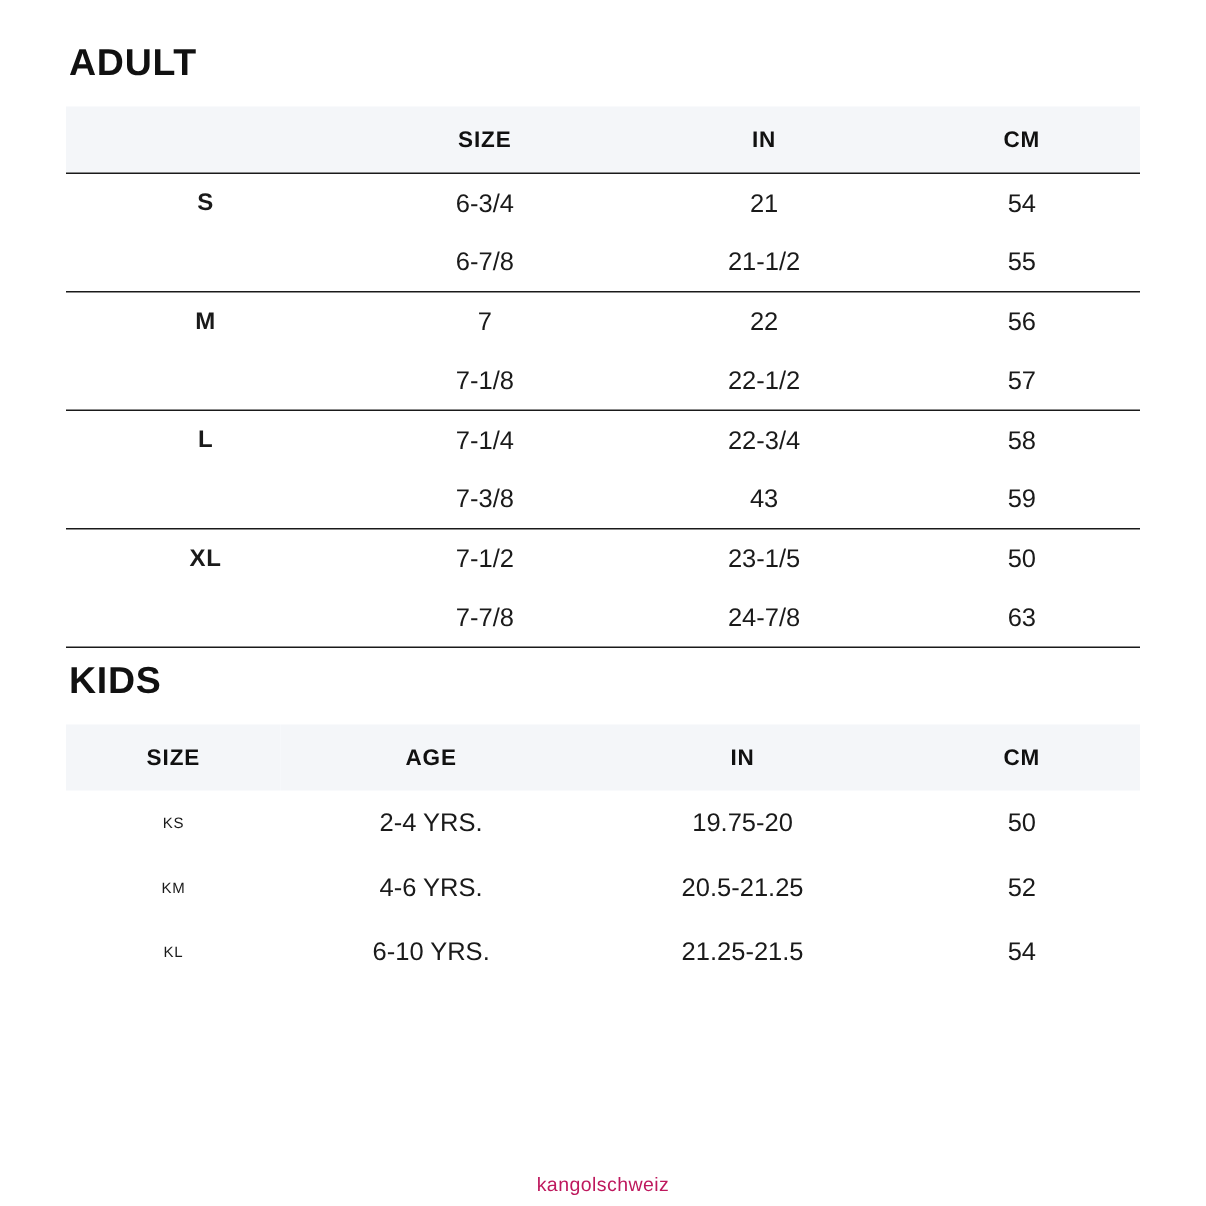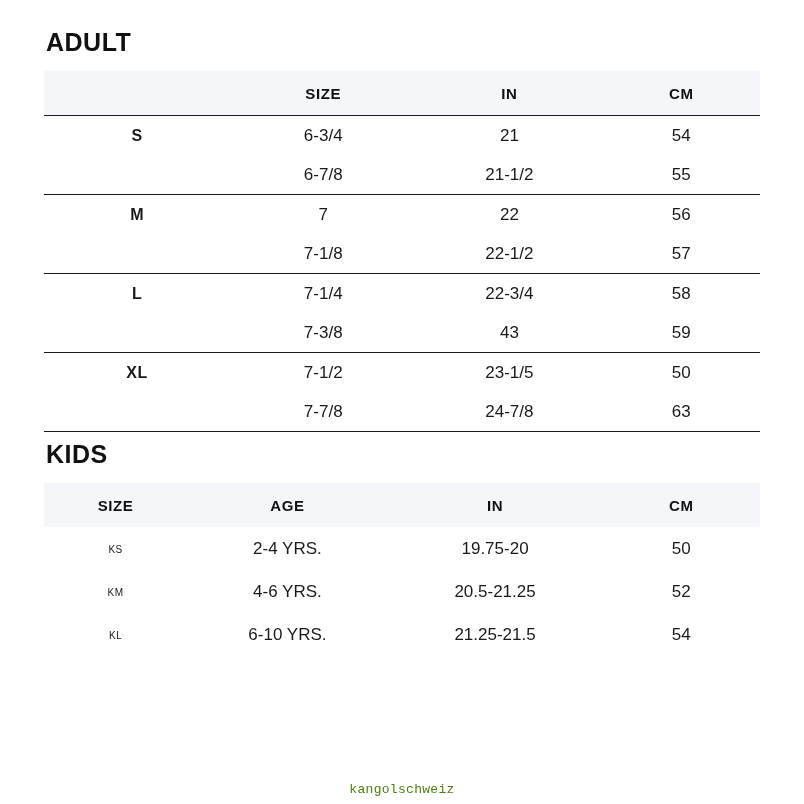--- a/index.html
+++ b/index.html
@@ -101,23 +101,22 @@
     font-size: 10px;
     letter-spacing: 0.5px;
   }
   .watermark {
     position: absolute;
     left: 0;
     right: 0;
     bottom: 7px;
     text-align: center;
     font-size: 13px;
-    color: #4d7c0f;
+    color: #be185d;
     letter-spacing: 0.3px;
-    font-family: Liberation Mono, monospace;
   }
 </style>
 </head>
 <body>
 
 <div class="page">
 
   <h1 class="section-title">ADULT</h1>
 
   <table class="adult-table">

